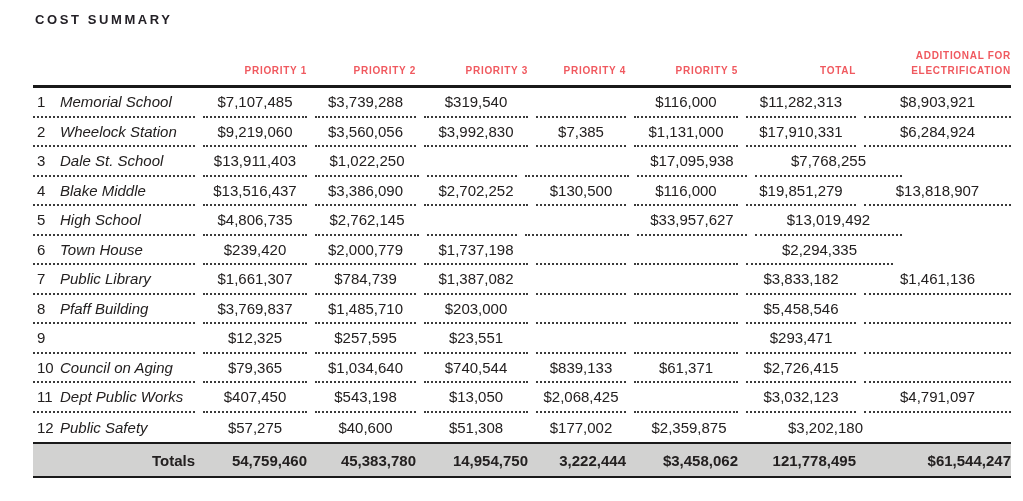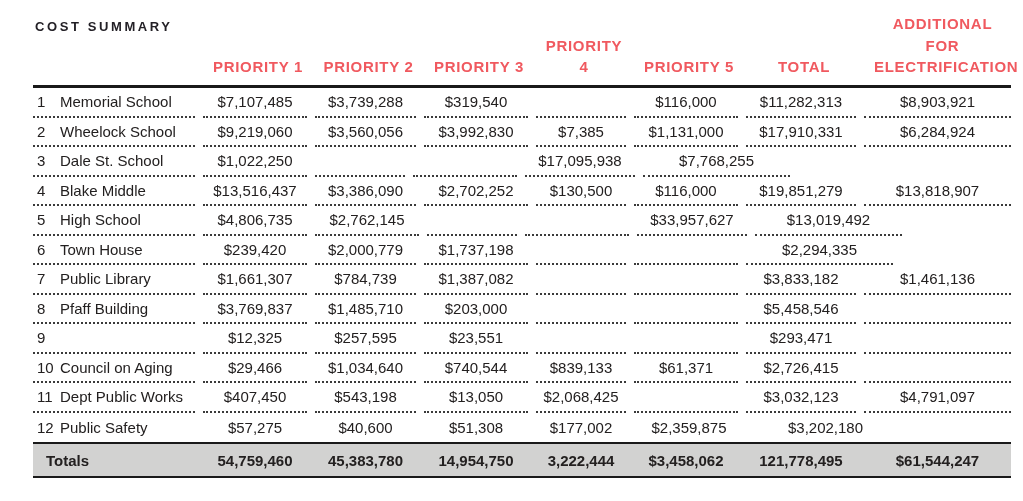--- a/index.html
+++ b/index.html
@@ -12,21 +12,21 @@
   .page {
     position: relative;
     width: 1023px;
     height: 501px;
     background: #ffffff;
     overflow: hidden;
   }
   .title {
     position: absolute;
     left: 35px;
-    top: 19px;
+    top: 12px;
     font-size: 13px;
     font-weight: bold;
     letter-spacing: 2.6px;
     color: #232026;
   }
   .table-wrap {
     position: absolute;
     left: 33px;
     top: 22px;
     width: 978px;
@@ -43,24 +43,24 @@
   .c-add   { width: 147px; margin-right: 0; }
 
   .header-row {
     height: 63px;
     align-items: flex-end;
     padding-bottom: 7px;
     box-sizing: border-box;
   }
   .hdr {
     color: #f0595f;
-    font-size: 15px;
+    font-size: 10px;
     font-weight: bold;
     letter-spacing: 0.7px;
-    text-align: center;
+    text-align: right;
     padding-left: 6px;
     box-sizing: border-box;
     line-height: 1.45;
   }
   .hdr.two-line { padding-left: 10px; }
 
   .top-rule {
     height: 3px;
     background: #191919;
   }
@@ -82,36 +82,36 @@
     justify-content: flex-start;
   }
   .data-row.last .cell { border-bottom: none; }
 
   .rownum {
     width: 27px;
     padding-left: 4px;
     box-sizing: border-box;
     flex: none;
   }
-  .rowname { flex: 1; }
+  .rowname { flex: 1; font-style: italic; }
 
   .totals-row {
     height: 32px;
     background: #d2d2d1;
     border-top: 2px solid #1a1a1a;
     border-bottom: 2px solid #1a1a1a;
     align-items: center;
     font-size: 15px;
     font-weight: bold;
   }
   .totals-row .cell {
-    text-align: center;
+    text-align: right;
   }
   .totals-row .cell.c-name {
-    text-align: left;
+    text-align: right;
     padding-left: 13px;
     box-sizing: border-box;
   }
 </style>
 </head>
 <body>
 
 <div class="page">
   <div class="title">COST SUMMARY</div>
 
@@ -143,36 +143,37 @@
       <div class="cell c-p3">$319,540</div>
       <div class="cell c-p4"></div>
       <div class="cell c-p5">$116,000</div>
       <div class="cell c-total">$11,282,313</div>
       <div class="cell c-add">$8,903,921</div>
     </div>
 
     <div class="flexrow data-row">
       <div class="cell c-name">
           <span class="rownum">2</span>
-          <span class="rowname">Wheelock School</span>
+          <span class="rowname">Wheelock Station</span>
         </div>
       <div class="cell c-p1">$9,219,060</div>
       <div class="cell c-p2">$3,560,056</div>
       <div class="cell c-p3">$3,992,830</div>
       <div class="cell c-p4">$7,385</div>
       <div class="cell c-p5">$1,131,000</div>
       <div class="cell c-total">$17,910,331</div>
       <div class="cell c-add">$6,284,924</div>
     </div>
 
     <div class="flexrow data-row">
       <div class="cell c-name">
           <span class="rownum">3</span>
           <span class="rowname">Dale St. School</span>
         </div>
+      <div class="cell c-p1">$13,911,403</div>
       <div class="cell c-p3">$1,022,250</div>
       <div class="cell c-p4"></div>
       <div class="cell c-p5"></div>
       <div class="cell c-total">$17,095,938</div>
       <div class="cell c-add">$7,768,255</div>
     </div>
 
     <div class="flexrow data-row">
       <div class="cell c-name">
           <span class="rownum">4</span>
@@ -252,21 +253,21 @@
       <div class="cell c-p5"></div>
       <div class="cell c-total">$293,471</div>
       <div class="cell c-add"></div>
     </div>
 
     <div class="flexrow data-row">
       <div class="cell c-name">
           <span class="rownum">10</span>
           <span class="rowname">Council on Aging</span>
         </div>
-      <div class="cell c-p1">$29,466</div>
+      <div class="cell c-p1">$79,365</div>
       <div class="cell c-p2">$1,034,640</div>
       <div class="cell c-p3">$740,544</div>
       <div class="cell c-p4">$839,133</div>
       <div class="cell c-p5">$61,371</div>
       <div class="cell c-total">$2,726,415</div>
       <div class="cell c-add"></div>
     </div>
 
     <div class="flexrow data-row">
       <div class="cell c-name">

